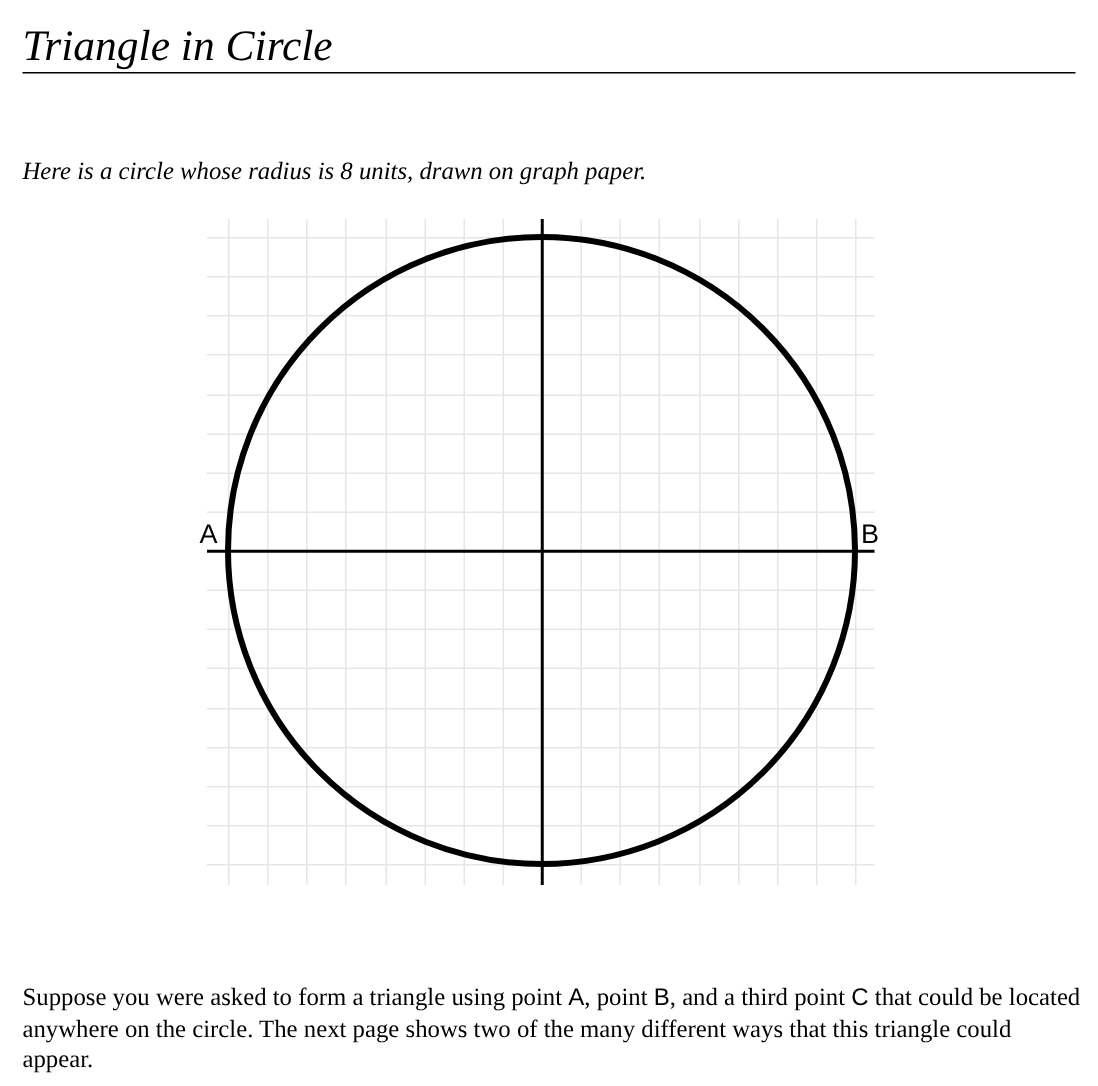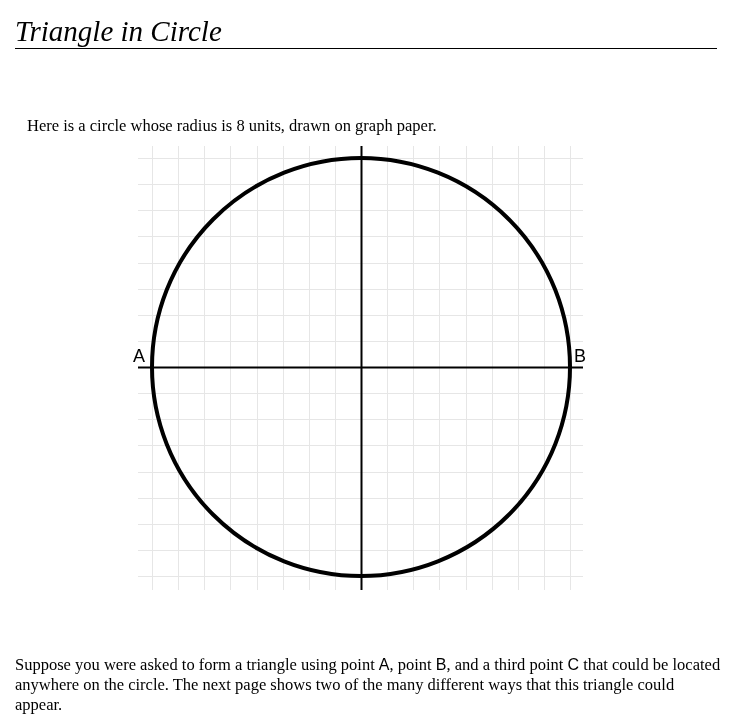--- a/index.html
+++ b/index.html
@@ -2,21 +2,21 @@
 <html><head>
   <meta charset="utf-8">
   <style>
     html, body { margin: 0; padding: 0; background: #ffffff; }
     body { width: 732px; height: 724px; position: relative; overflow: hidden;
            font-family: "Liberation Serif", "DejaVu Serif", serif; color: #000; }
     .title { position: absolute; left: 15px; top: 14px; margin: 0;
              font-style: italic; font-weight: normal; font-size: 29px; line-height: 34px; }
     .title-rule { position: absolute; left: 15px; top: 48px; width: 702px; height: 0;
                   border-top: 1.3px solid #000; }
-    .intro { position: absolute; left: 15px; top: 104px; margin: 12px; font-size: 16.5px; line-height: 20px; }
+    .intro { position: absolute; left: 15px; top: 104px; margin: 0; font-size: 16.5px; line-height: 20px; font-style: italic; }
     .figure { position: absolute; left: 0; top: 0; width: 732px; height: 724px; pointer-events: none; }
     .figure svg { position: absolute; left: 0; top: 0; }
     .pt-label { position: absolute; font-family: "Liberation Sans", "DejaVu Sans", sans-serif;
                 font-size: 18px; line-height: 20px; }
     .lbl-a { left: 133px; top: 346px; }
     .lbl-b { left: 574px; top: 346px; }
     .outro { position: absolute; left: 15px; top: 655px; width: 710px; margin: 0;
              font-size: 16.5px; line-height: 20px; }
     .sans { font-family: "Liberation Sans", "DejaVu Sans", sans-serif; font-size: 16px; }
   </style>

